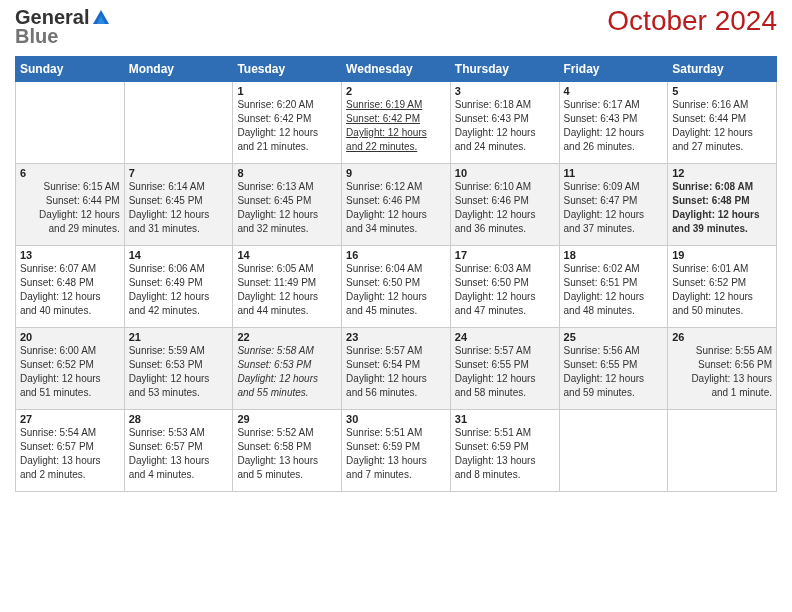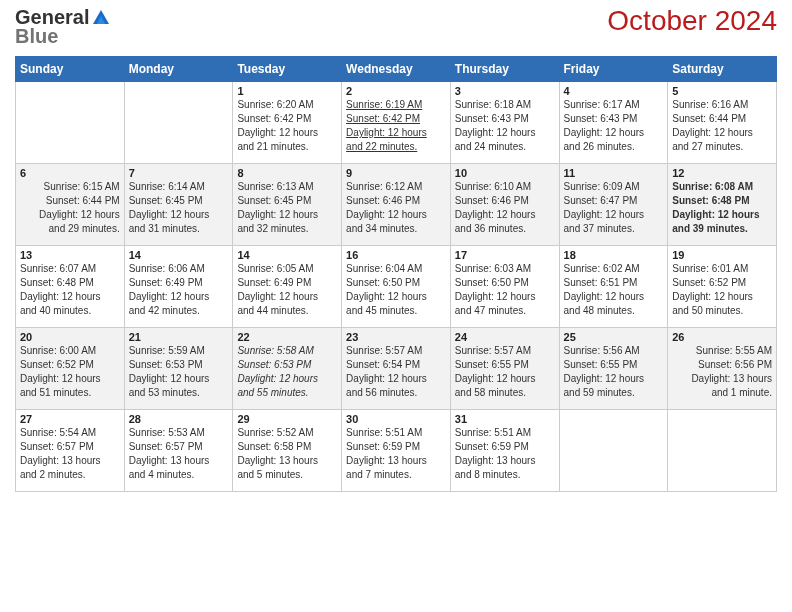--- a/index.html
+++ b/index.html
@@ -201,21 +201,21 @@
           </td>
           <td>
             <span class="day-number">14</span>
             <div class="cell-content" style="white-space: pre-line;">Sunrise: 6:06 AM
 Sunset: 6:49 PM
 Daylight: 12 hours and 42 minutes.</div>
           </td>
           <td>
             <span class="day-number">14</span>
             <div class="cell-content" style="white-space: pre-line;">Sunrise: 6:05 AM
-Sunset: 6:49 PM
+Sunset: 11:49 PM
 Daylight: 12 hours and 44 minutes.</div>
           </td>
           <td>
             <span class="day-number">16</span>
             <div class="cell-content" style="white-space: pre-line;">Sunrise: 6:04 AM
 Sunset: 6:50 PM
 Daylight: 12 hours and 45 minutes.</div>
           </td>
           <td>
             <span class="day-number">17</span>

